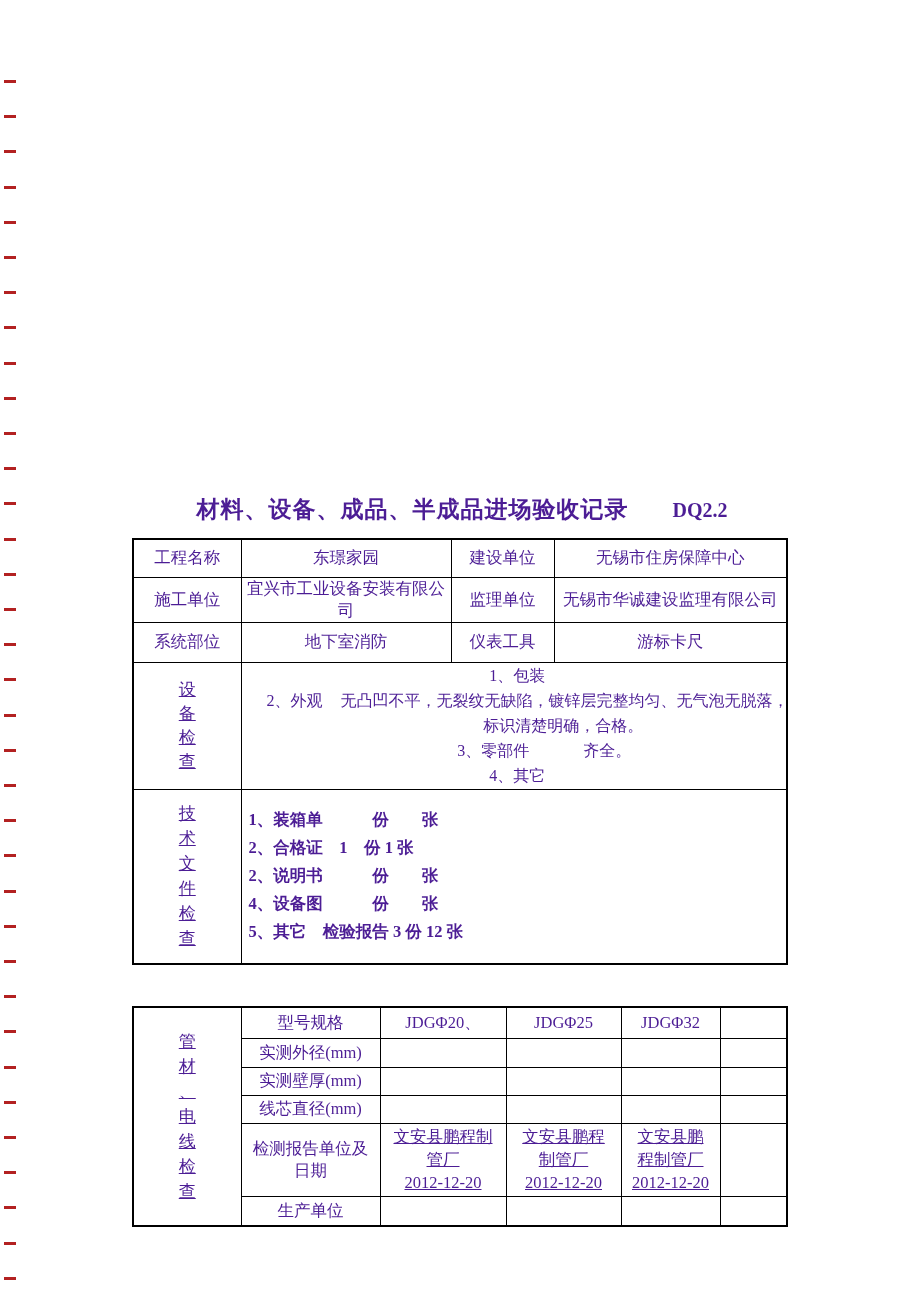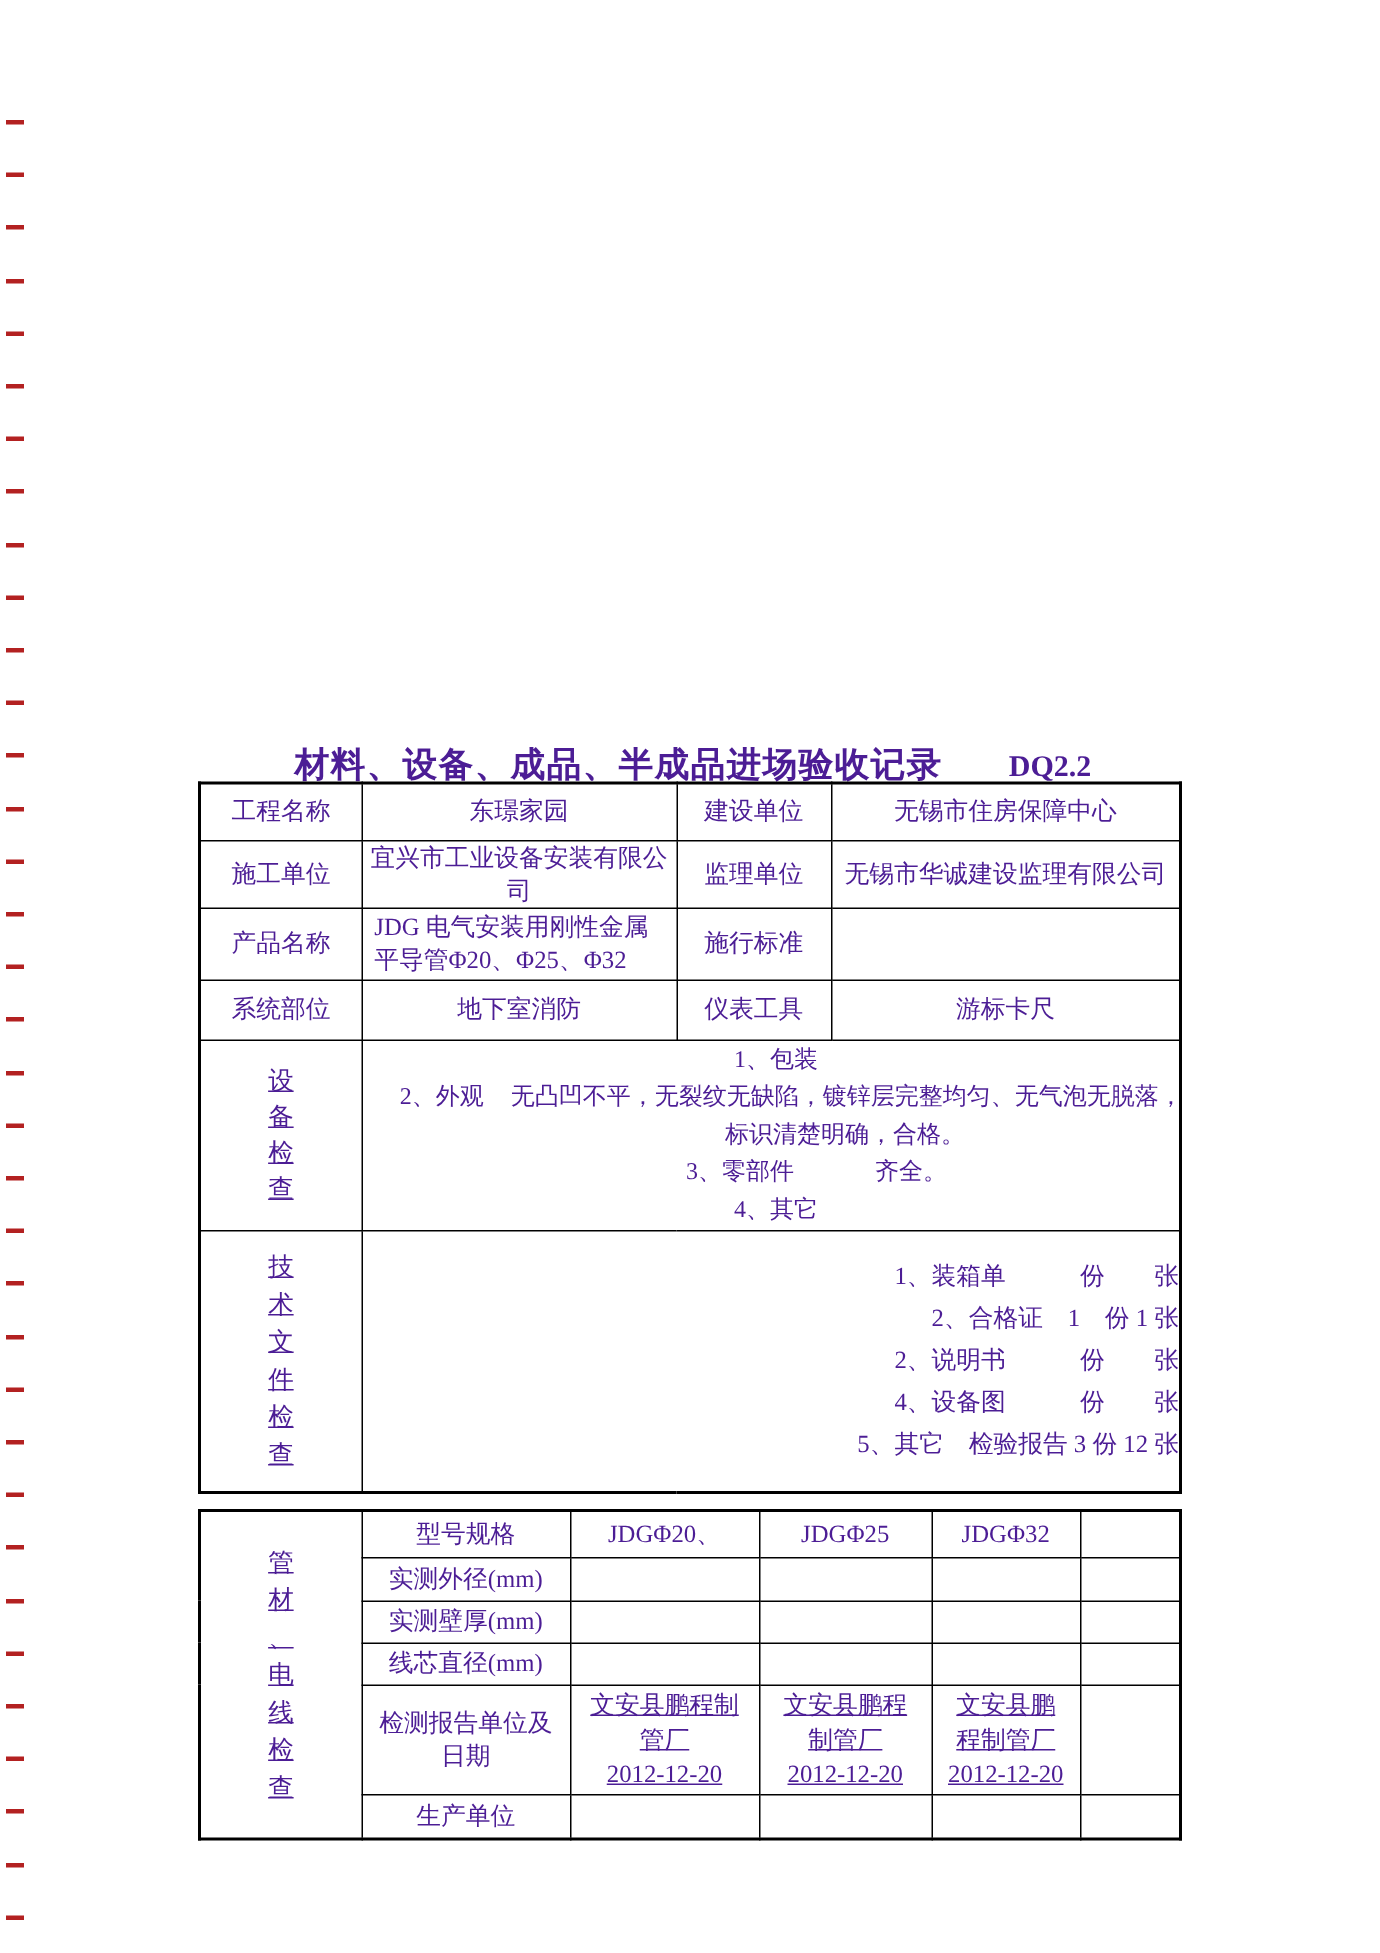--- a/index.html
+++ b/index.html
@@ -44,21 +44,21 @@
   .vl-24{line-height:24px;}
   .vl-25{line-height:25px;}
   
   .dc{line-height:25px;text-align:left;font-size:16px;}
   .dc .line{padding-left:7px;text-align:center;}
   .dc .lbl2{display:inline-block;width:92px;}
   .dc .wrapline{padding-left:99px;}
   .dc .lbl4{display:inline-block;width:180px;}
   .dc .l2{white-space:nowrap;}
   
-  .tc{line-height:28px;text-align:right;font-size:16.5px;}
+  .tc{line-height:28px;text-align:left;font-size:16.5px;font-weight:bold;}
   .tc .line{padding-left:7px;white-space:pre;}
   
   .rep{line-height:23px;font-size:16px;text-decoration:underline;}
 </style>
 </head>
 <body>
 
 <div class="page">
 
   <div>
@@ -98,50 +98,39 @@
       <div class="mark" style="top: 1197.6px; background: rgb(179, 33, 33);"></div>
       <div class="mark" style="top: 1232.8px; background: rgb(179, 33, 33);"></div>
       <div class="mark" style="top: 1268px; background: rgb(179, 33, 33);"></div>
     </div>
 
   <div class="title-row">
     <span class="doc-title">材料、设备、成品、半成品进场验收记录</span>
     <span class="doc-code">DQ2.2</span>
   </div>
 
-  <table class="doc" style="top:477px;width:654px;">
+  <table class="doc" style="top:494px;width:654px;">
     <colgroup>
         <col style="width:108px">
         <col style="width:210px">
         <col style="width:103px">
         <col style="width:233px">
       </colgroup>
     <tbody>
         <tr style="height:38px">
       <td>工程名称</td>
       <td>东璟家园</td>
       <td>建设单位</td>
       <td>无锡市住房保障中心</td>
     </tr>
     <tr style="height:37px">
       <td>施工单位</td>
       <td class="small-fit">宜兴市工业设备安装有限公司</td>
       <td>监理单位</td>
       <td>无锡市华诚建设监理有限公司</td>
-    </tr>
-    <tr style="height:48px">
-      <td>产品名称</td>
-      <td class="left">
-        <div class="two-line">
-          <div>JDG 电气安装用刚性金属</div>
-          <div>平导管Φ20、Φ25、Φ32</div>
-        </div>
-      </td>
-      <td>施行标准</td>
-      <td></td>
     </tr>
     <tr style="height:40px">
       <td>系统部位</td>
       <td>地下室消防</td>
       <td>仪表工具</td>
       <td>游标卡尺</td>
     </tr>
     <tr style="height:127px">
       <td>
         <div class="vlabel vl-24">设备检查</div>

